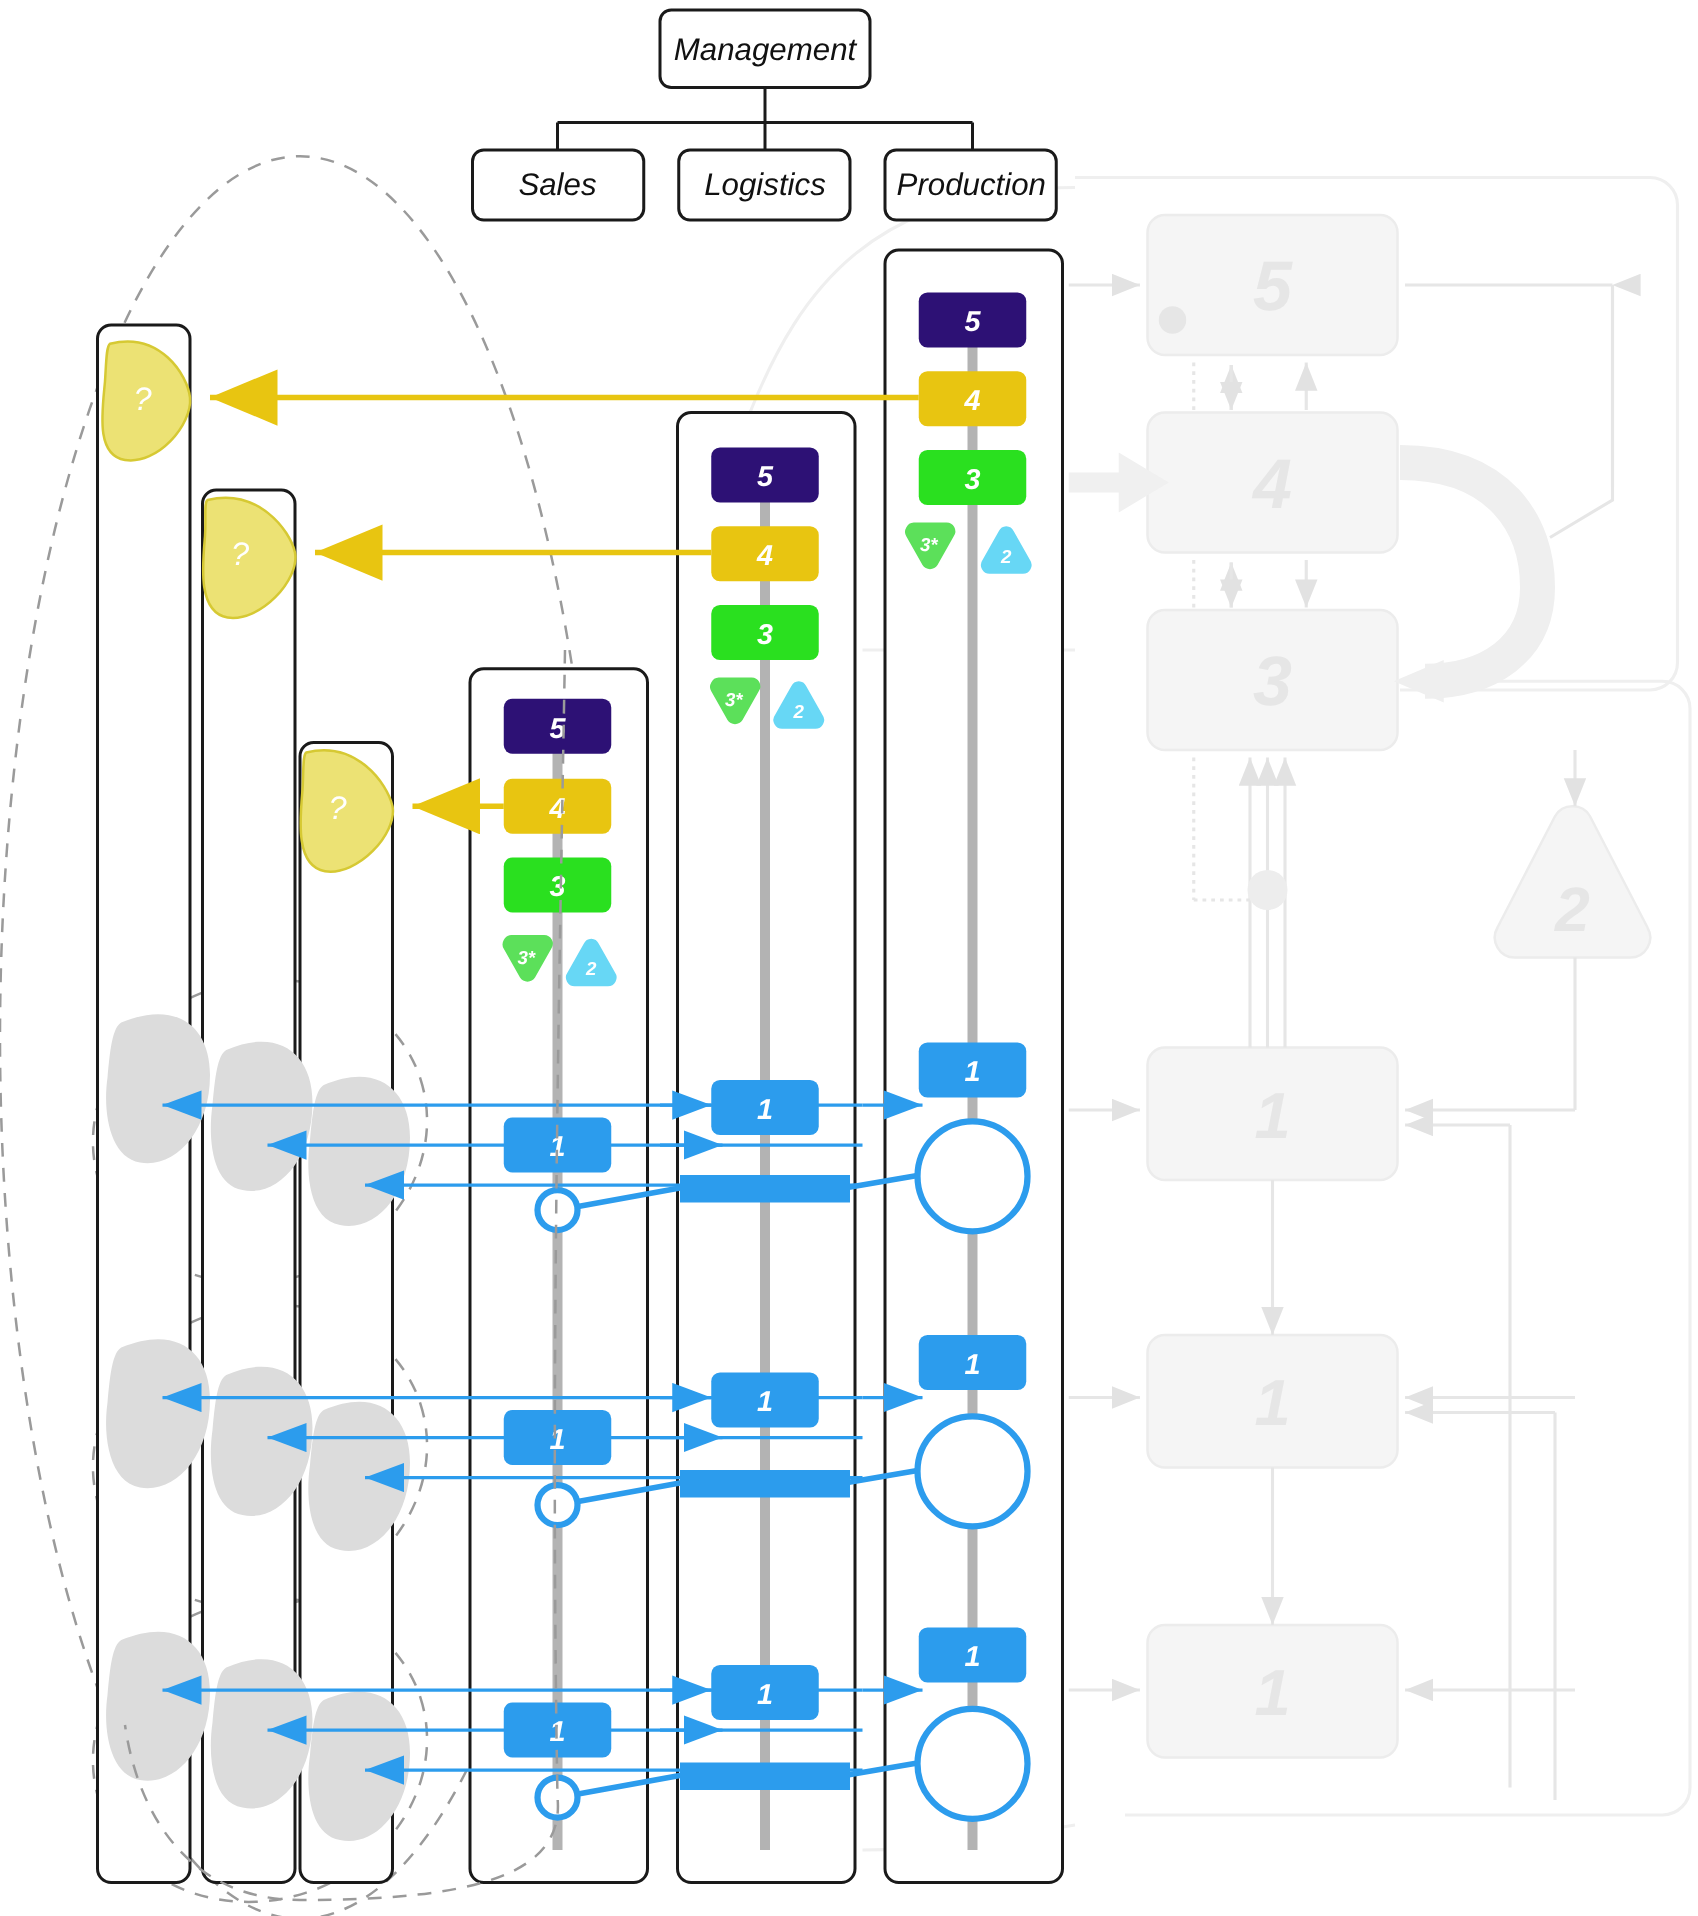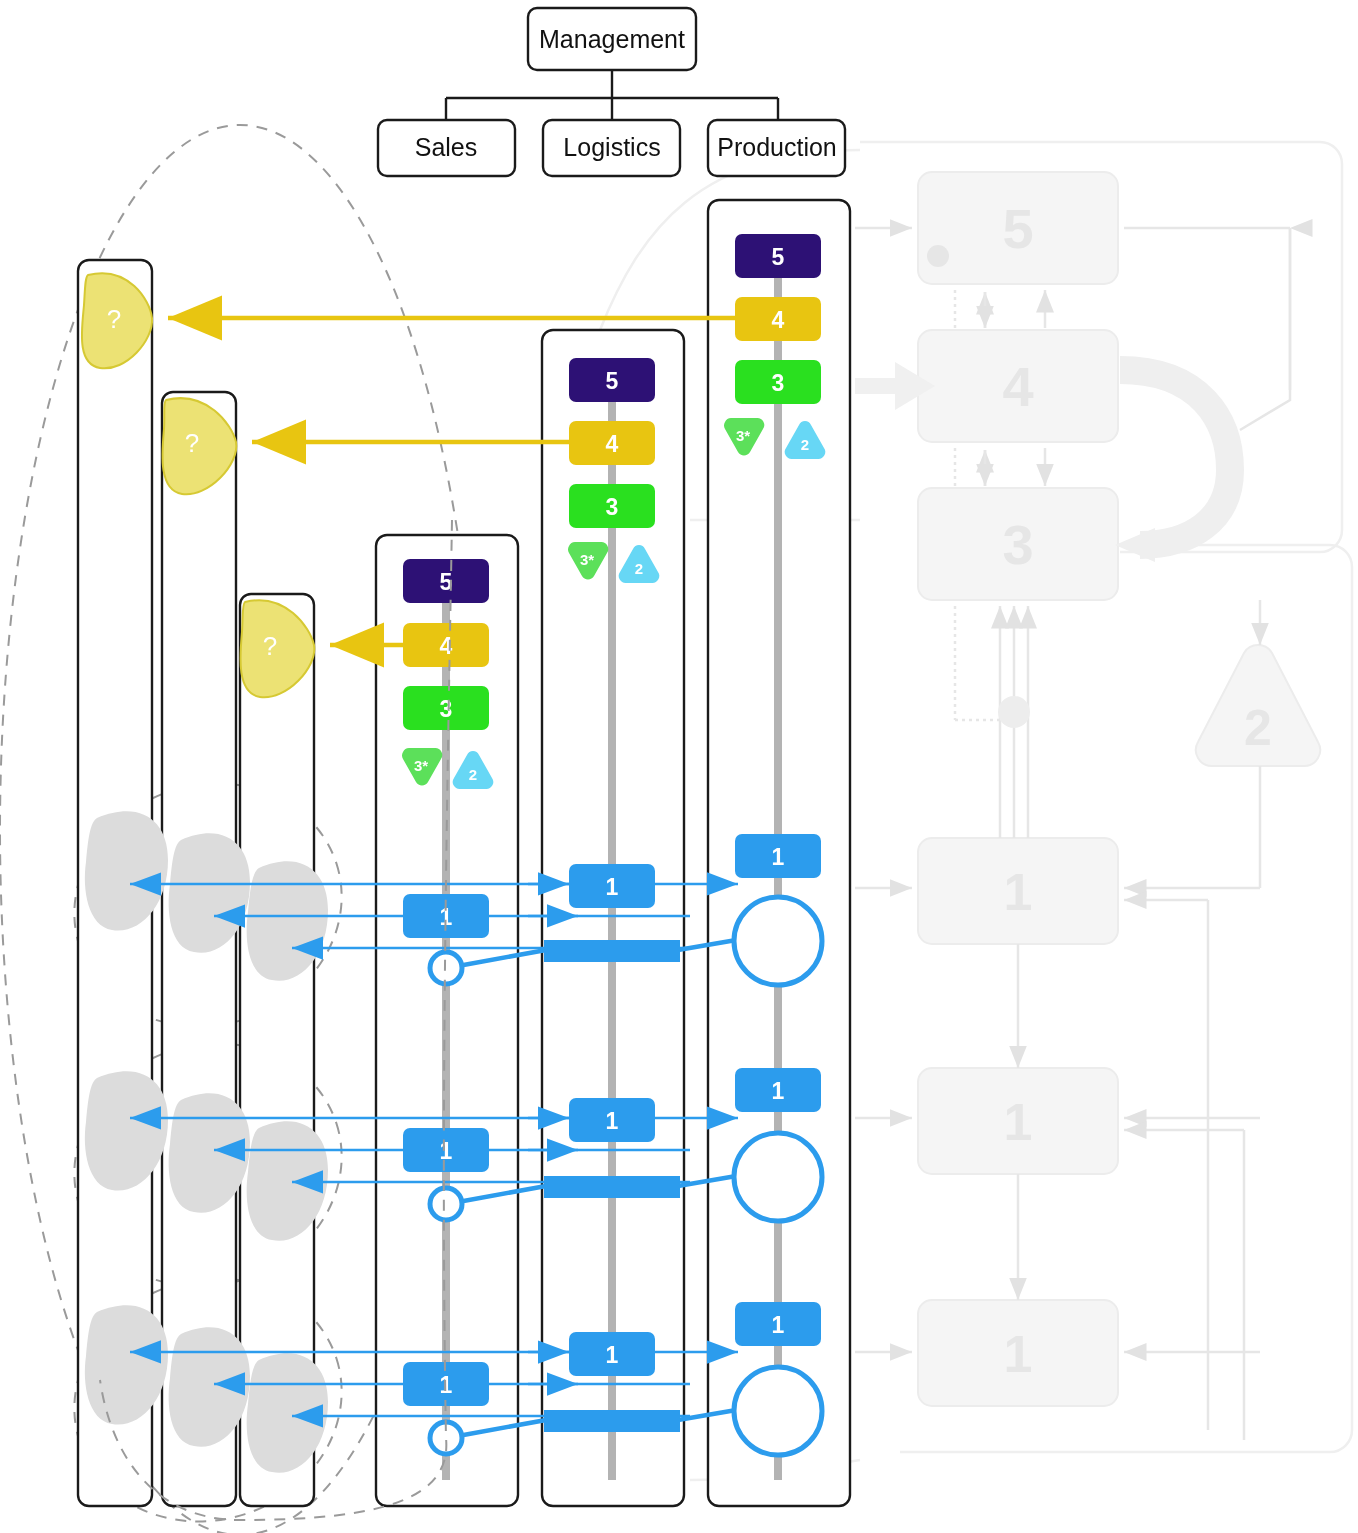--- a/index.html
+++ b/index.html
@@ -1,17 +1,17 @@
 <!DOCTYPE html>
 <html><head>
 <meta charset="utf-8">
 <style>
   html,body{margin:0;padding:0;background:#ffffff;}
   body{width:1358px;height:1533px;font-family:"Liberation Sans",sans-serif;overflow:hidden;}
-  #stage{position:relative;width:1358px;height:1533px;}
+  #stage{position:relative;width:1358px;height:1533px;font-style:italic;}
   svg.layer{position:absolute;left:0;top:0;width:1358px;height:1533px;}
   #bg{z-index:1;}
   #mid{z-index:2;}
   #fg{z-index:3;}
   text{font-family:"Liberation Sans",sans-serif;}
 </style>
 </head>
 <body>
 
 <div id="stage">

